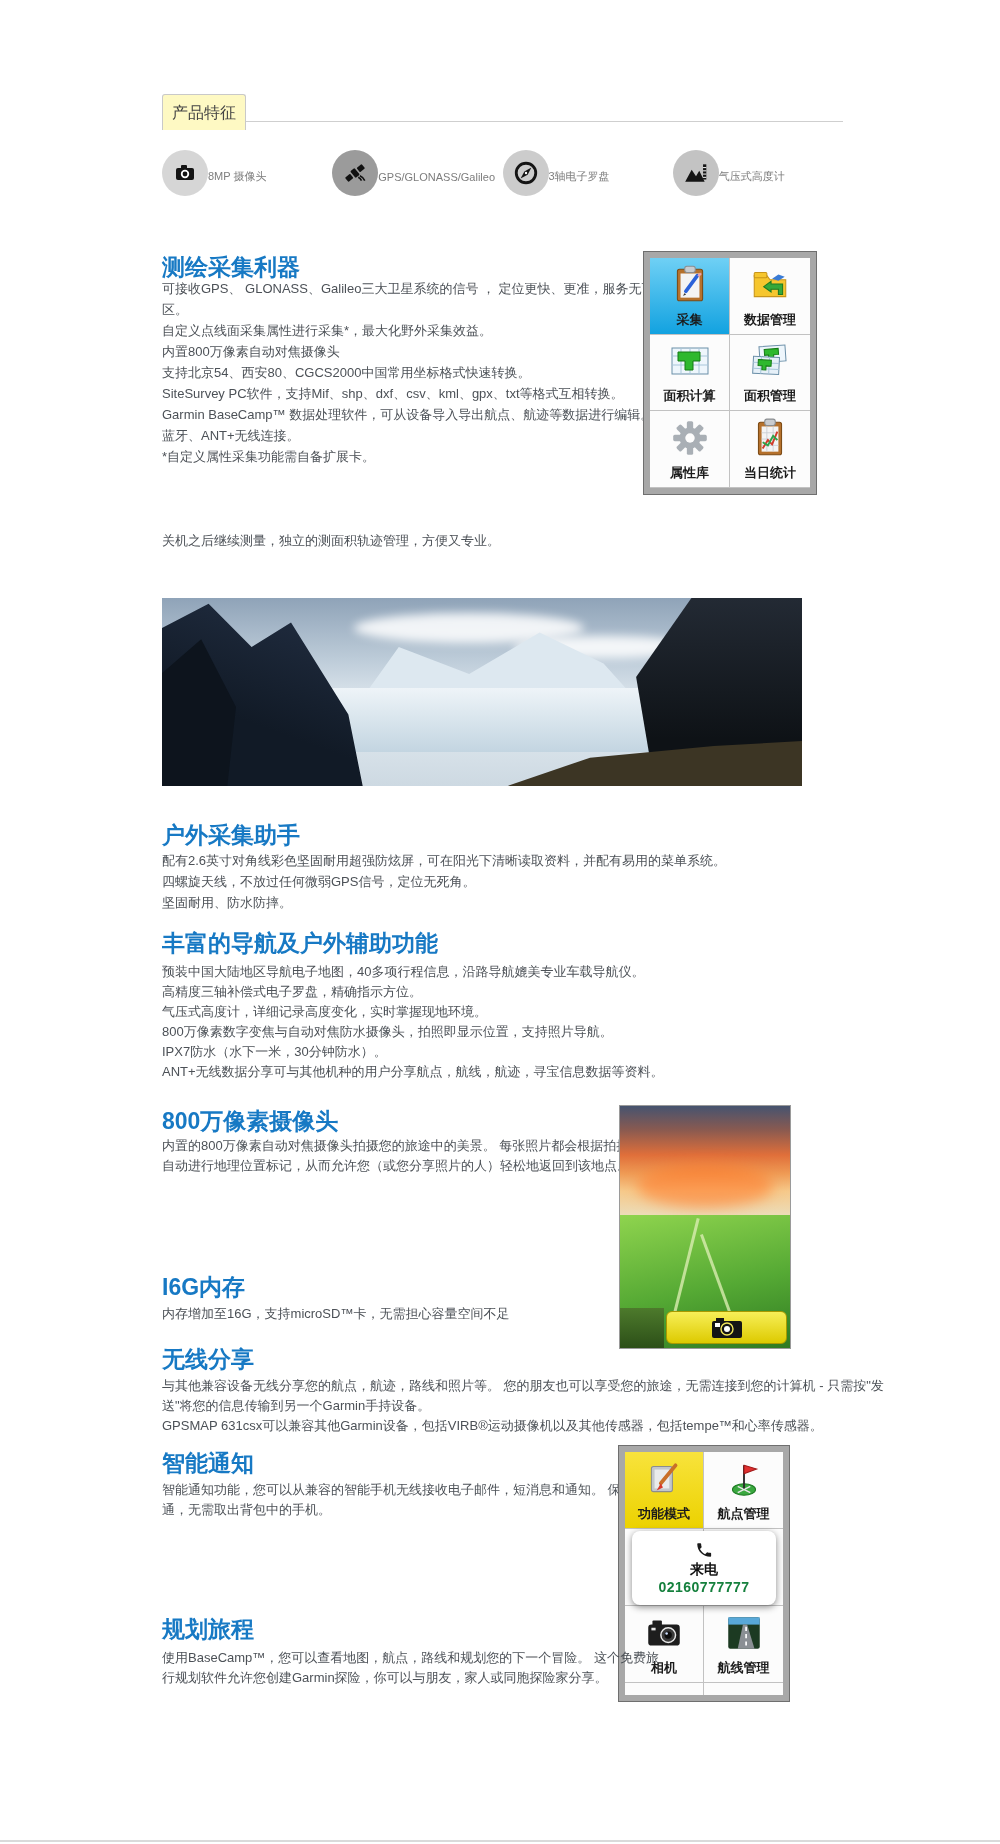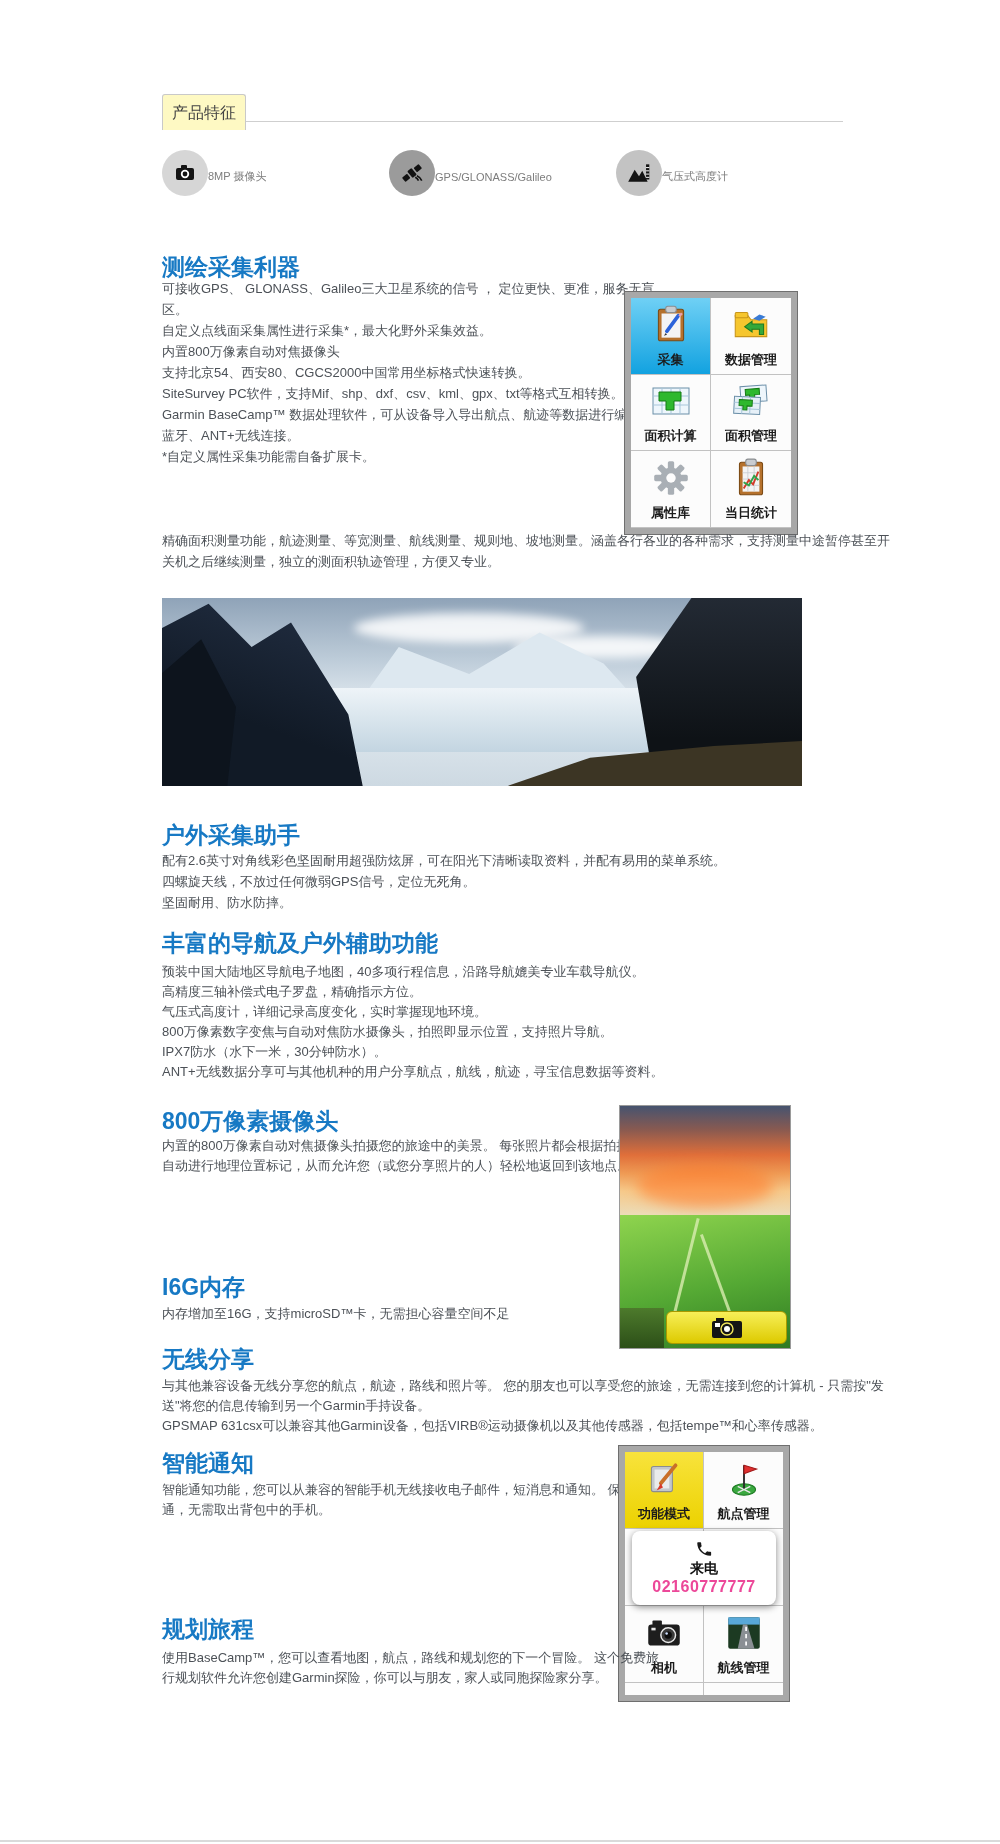--- a/index.html
+++ b/index.html
@@ -16,39 +16,39 @@
   .fcircle{width:46px;height:46px;border-radius:50%;display:flex;align-items:center;justify-content:center;}
   .c1{background:#d6d6d6;} .c2{background:#9b9b9b;} .c3{background:#cccccc;} .c4{background:#c3c3c3;}
   .flabel{margin-top:7px;font-size:11px;color:#7d7d7d;white-space:nowrap;}
   
   .sec-title{position:absolute;font-size:23px;font-weight:bold;color:#1779c4;white-space:nowrap;}
   .body{position:absolute;}
   .line{font-size:13px;line-height:21px;color:#4c5157;white-space:nowrap;}
   .lh20 .line{line-height:20px;}
   
   .device{position:absolute;background:#fff;border:6px solid #a8a8a8;outline:1px solid #6f6f6f;}
-  .d1{left:625px;top:252px;width:160px;height:230px;margin-top:40px;}
+  .d1{left:644px;top:252px;width:160px;height:230px;}
   .d2{left:619px;top:1446px;width:158px;height:243px;overflow:hidden;}
   .grid{display:grid;width:100%;height:100%;grid-template-columns:1fr 1fr;}
   .g3{grid-template-rows:1fr 1fr 1fr;}
   .g4{grid-template-rows:77px 77px 77px 60px;height:auto;}
   .cell{border-right:1px solid #c2c2c2;border-bottom:1px solid #c2c2c2;background:#fcfcfc;
         display:flex;flex-direction:column;align-items:center;justify-content:flex-end;
         padding-bottom:5px;overflow:hidden;}
   .cell:nth-child(2n){border-right:none;}
   .cell .ic{flex:1;display:flex;align-items:center;justify-content:center;}
   .clabel{font-size:13px;font-weight:bold;color:#1b1b1b;white-space:nowrap;}
   .sel-blue{background:linear-gradient(180deg,#6fd0f5 0%,#12a2e0 100%);}
   .sel-yellow{background:linear-gradient(180deg,#f8e33c 0%,#ecd200 100%);}
   
   .popup{position:absolute;left:7px;right:7px;top:79px;height:74px;background:#fff;border-radius:8px;
          box-shadow:0 2px 7px rgba(0,0,0,.45);z-index:3;display:flex;flex-direction:column;
          align-items:center;justify-content:center;}
   .popup .ptitle{font-size:14px;font-weight:bold;color:#111;margin-top:2px;}
-  .popup .pnum{font-size:16px;font-weight:bold;color:#ec4899;letter-spacing:.5px;}
+  .popup .pnum{font-size:14px;font-weight:bold;color:#15803d;letter-spacing:.5px;}
   
   .photo1{position:absolute;left:162px;top:598px;width:640px;height:188px;overflow:hidden;
           background:linear-gradient(180deg,#8fa3b8 0%,#bccbd8 32%,#e3ebf1 58%,#cdd9e2 100%);}
   .photo1 .ridge{position:absolute;left:28%;top:14%;width:50%;height:55%;background:#dde8f0;
           clip-path:polygon(0 100%,18% 22%,40% 48%,62% 8%,82% 38%,100% 100%);}
   .photo1 .glacier{position:absolute;left:24%;top:48%;width:56%;height:34%;
           background:linear-gradient(180deg,#eef4f8,#c3d5e1);}
   .photo1 .mleft{position:absolute;left:0;top:0;width:56%;height:100%;
           background:linear-gradient(200deg,#2a3850,#111a26 70%);
           clip-path:polygon(0 100%,0 16%,13% 3%,25% 26%,36% 13%,52% 62%,56% 100%);}
@@ -108,20 +108,30 @@
               <rect x="2" y="9.5" width="6" height="5" rx="0.8"></rect>
               <rect x="16" y="9.5" width="6" height="5" rx="0.8"></rect>
             </g>
             <path d="M15 16a6 6 0 0 1 3 3" stroke="#111" stroke-width="1.5" fill="none"></path>
             <path d="M16.5 14.5a9 9 0 0 1 4.5 4.5" stroke="#111" stroke-width="1.5" fill="none"></path>
           </svg>
       </div>
       <div class="flabel">GPS/GLONASS/Galileo</div>
     </div>
     <div class="feature">
+      <div class="fcircle c3">
+        <svg width="26" height="26" viewBox="0 0 24 24">
+            <circle cx="12" cy="12" r="9" fill="none" stroke="#141414" stroke-width="2.6"></circle>
+            <path d="M7 17 L10.5 10.5 L17 7 L13.5 13.5 Z" fill="#141414"></path>
+            <circle cx="12" cy="12" r="1.1" fill="#fff"></circle>
+          </svg>
+      </div>
+      <div class="flabel">3轴电子罗盘</div>
+    </div>
+    <div class="feature">
       <div class="fcircle c4">
         <svg width="26" height="26" viewBox="0 0 24 24">
             <path d="M2 20 L8 9 L12 15 L15 10 L20 20 Z" fill="#141414"></path>
             <rect x="18.5" y="4" width="3" height="14" fill="#141414"></rect>
             <g stroke="#fff" stroke-width="0.9">
               <line x1="18.5" y1="7" x2="21.5" y2="7"></line>
               <line x1="18.5" y1="10" x2="21.5" y2="10"></line>
               <line x1="18.5" y1="13" x2="21.5" y2="13"></line>
               <line x1="18.5" y1="16" x2="21.5" y2="16"></line>
             </g>
@@ -244,21 +254,20 @@
               <polyline points="13,30 18,22 22,26 27,14" fill="none" stroke="#d23b2a" stroke-width="1.8"></polyline>
               <polyline points="13,24 18,27 23,18 27,22" fill="none" stroke="#2fa34a" stroke-width="1.8"></polyline>
             </svg>
         </div>
         <div class="clabel">当日统计</div>
       </div>
     </div>
   </div>
 
   <div class="body" style="left:162px;top:530px;">
-    <div class="line">精确面积测量功能，航迹测量、等宽测量、航线测量、规则地、坡地测量。涵盖各行各业的各种需求，支持测量中途暂停甚至开</div>
     <div class="line">关机之后继续测量，独立的测面积轨迹管理，方便又专业。</div>
   </div>
 
   <div class="photo1">
     <div class="cloud" style="left:30%;top:8%;width:36%;height:16%;"></div>
     <div class="cloud" style="left:55%;top:20%;width:28%;height:12%;"></div>
     <div class="ridge"></div>
     <div class="glacier"></div>
     <div class="mleft"></div>
     <div class="mleft2"></div>

